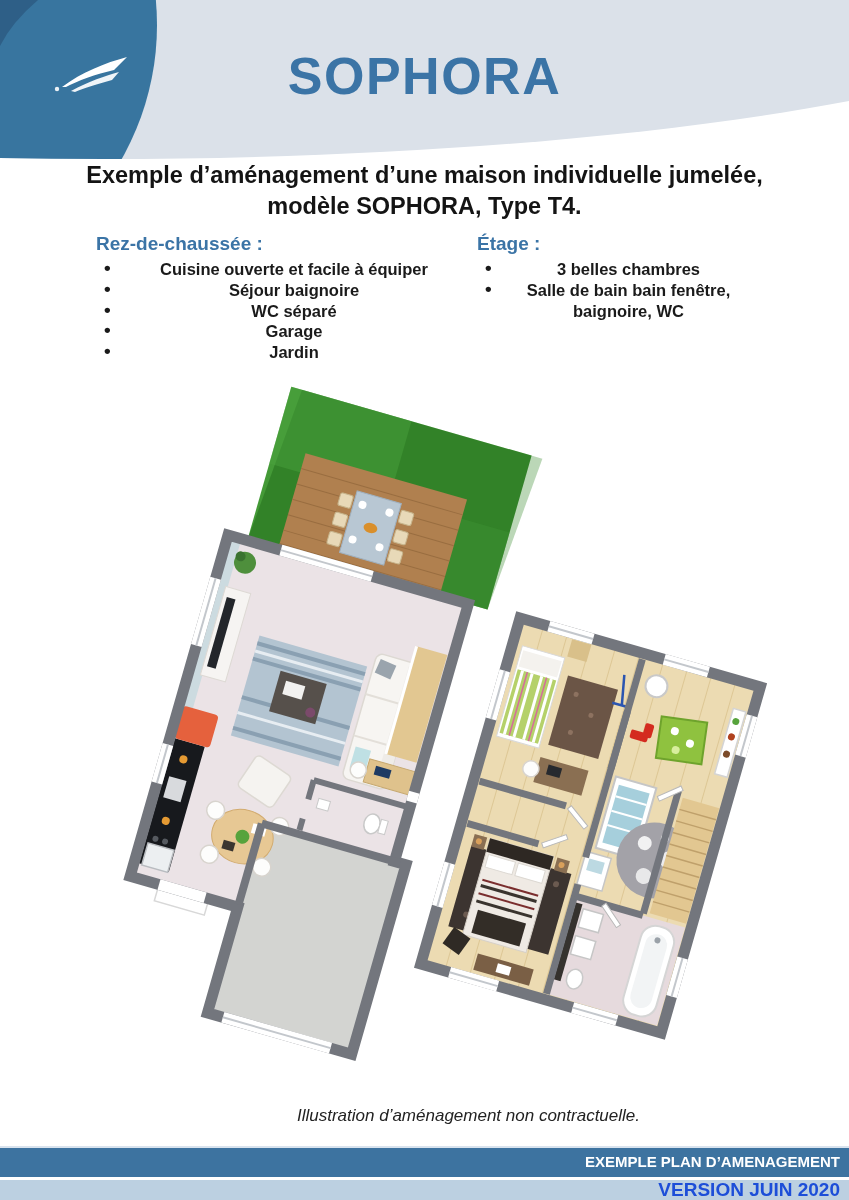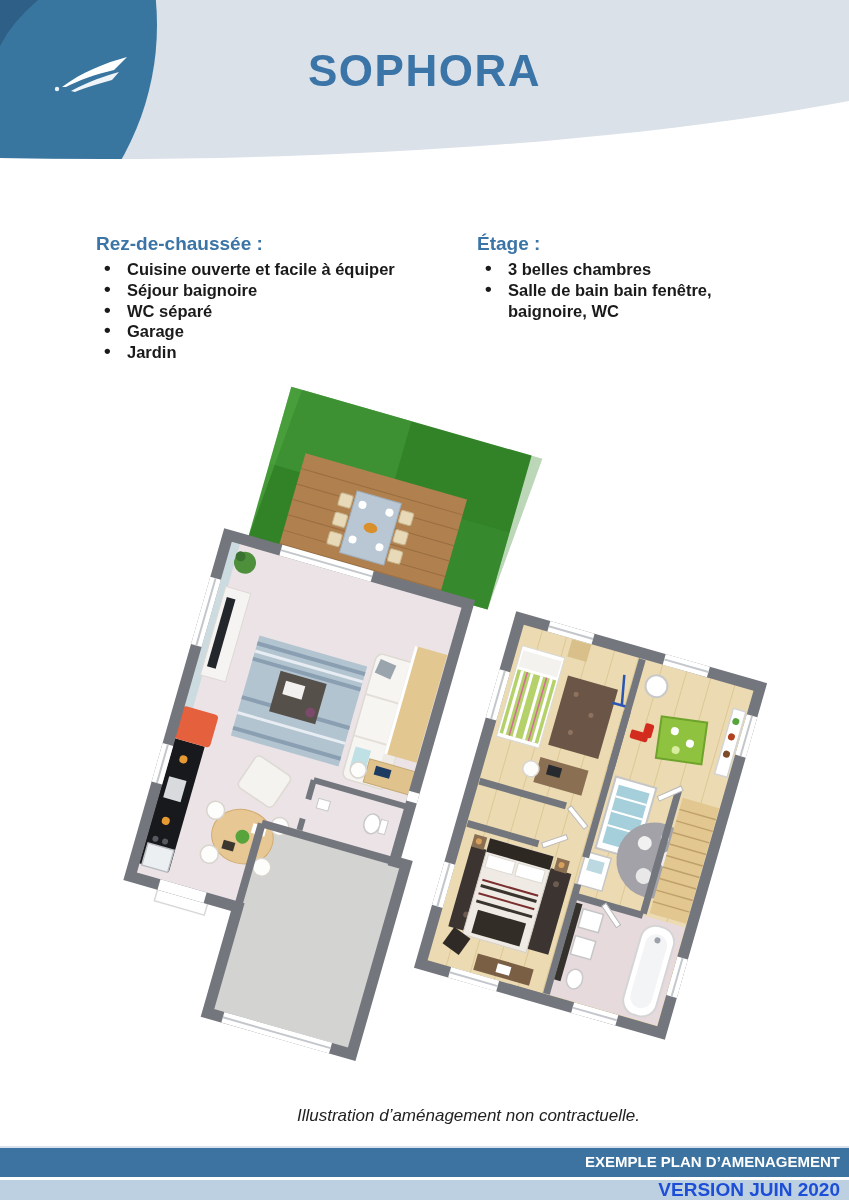--- a/index.html
+++ b/index.html
@@ -2,35 +2,35 @@
 <html style="--accent-blue: #3b74a6; --banner-bg: #dbe1e9; --logo-circle: #38759f; --footer-dark: #3d73a0; --footer-light: #bcd0e1; --wall-gray: #73767d; --garden-green: #449a37; --deck-wood: #b0804f; --floor-pink: #ebe3e6; --floor-wood: #ecdbb2; --garage-gray: #d3d4d1; --fridge-orange: #e5613d;"><head>
 <meta charset="utf-8">
 <style>
   html,body{margin:0;padding:0;}
   body{width:849px;height:1200px;background:#ffffff;font-family:"Liberation Sans",sans-serif;overflow:hidden;}
   .page{position:relative;width:849px;height:1200px;background:#fff;}
 
   
   .header{position:absolute;top:0;left:0;width:849px;height:175px;}
   .brand-title{position:absolute;top:46px;left:0;width:849px;text-align:center;
-    font-size:44px;font-weight:bold;letter-spacing:1.5px;color:var(--accent-blue,#3b74a6);}
+    font-size:52px;font-weight:bold;letter-spacing:1.5px;color:var(--accent-blue,#3b74a6);}
 
   
   .page-title{position:absolute;top:160px;left:0;width:849px;text-align:center;
     font-size:23.5px;font-weight:bold;line-height:31px;color:#141414;}
 
   
   .features{position:absolute;top:233px;left:0;width:849px;}
   .col{position:absolute;top:0;}
   .col-rdc{left:96px;width:365px;}
   .col-etage{left:477px;width:272px;}
   .col h2{margin:0 0 4px 0;font-size:19px;font-weight:bold;color:var(--accent-blue,#3b74a6);}
   .col ul{margin:0;padding:0;list-style:none;}
   .col li{position:relative;padding-left:31px;font-size:16.5px;font-weight:bold;
-    line-height:20.8px;color:#1a1a1a;}
+    line-height:20.8px;color:#1a1a1a;text-align:center;}
   .col li::before{content:"\2022";position:absolute;left:8px;top:-1px;font-size:19px;}
 
   
   .plan-wrap{position:absolute;top:383px;left:95px;width:680px;height:690px;}
 
   
   .caption{position:absolute;top:1106px;left:0;width:849px;text-align:center;
     font-style:italic;font-size:17px;color:#222;margin-left:44px;}
 
   
@@ -61,20 +61,24 @@
         <g>
           <path d="M62,87 C82,72 105,63 127,57 L114,70 C96,74 77,81 66,87 Z" fill="#ffffff"></path>
           <path d="M71,91 C89,81 105,76 119,72 L112,80 C98,84 84,88 75,92 Z" fill="#ffffff" opacity="0.92"></path>
           <circle cx="57" cy="89" r="2.2" fill="#ffffff" opacity="0.9"></circle>
         </g>
       </g>
     </svg>
     <div class="brand-title">SOPHORA</div>
   </div>
 
+  <div class="page-title">
+    <div>Exemple d’aménagement d’une maison individuelle jumelée,</div>
+    <div>modèle SOPHORA, Type T4.</div>
+  </div>
 
   <div class="features">
     <div class="col col-rdc">
       <h2>Rez-de-chaussée :</h2>
       <ul>
         <li>Cuisine ouverte et facile à équiper</li>
         <li>Séjour baignoire</li>
         <li>WC séparé</li>
         <li>Garage</li>
         <li>Jardin</li>

